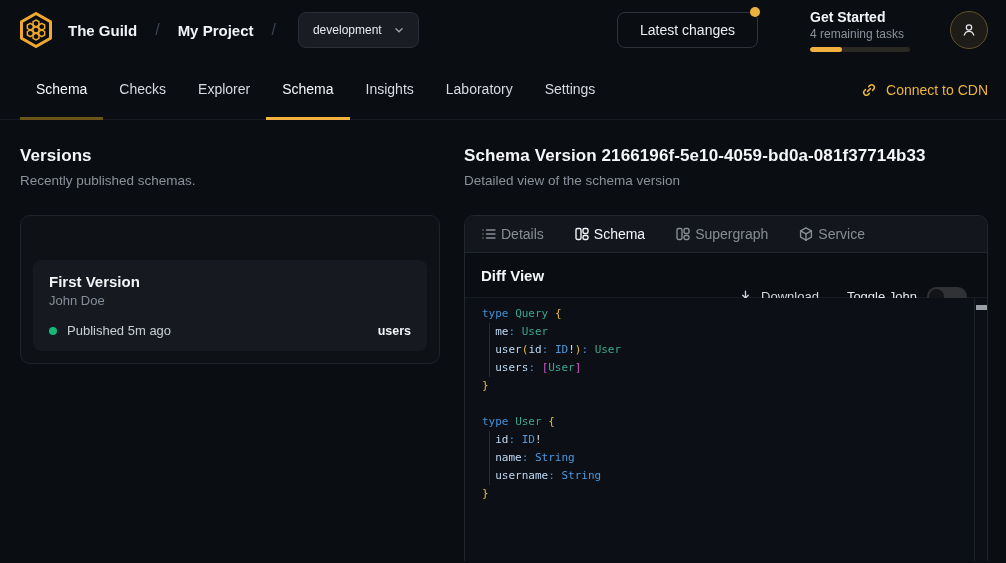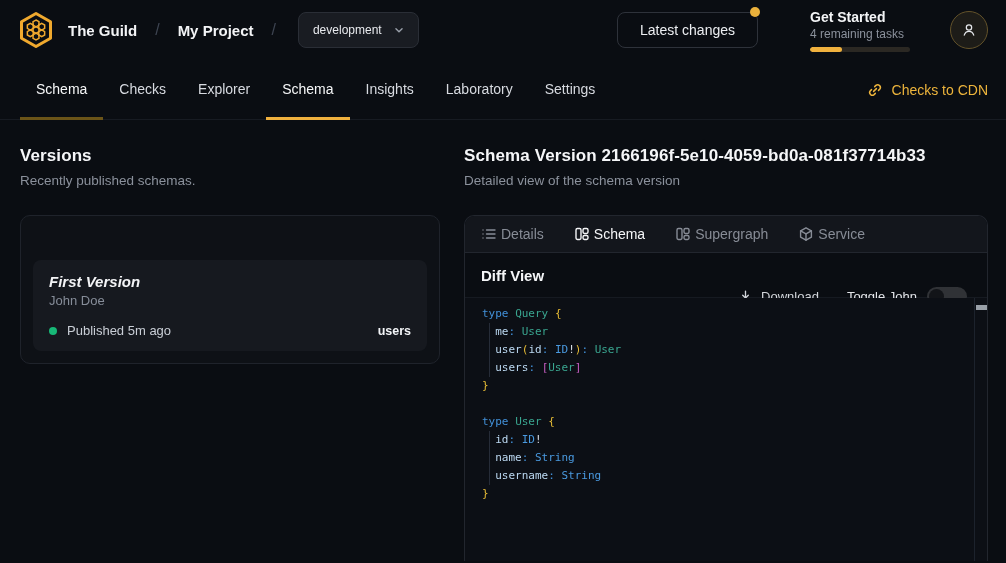--- a/index.html
+++ b/index.html
@@ -44,21 +44,21 @@
   
   .main { display:flex; gap:24px; padding:26px 18px 0 20px; height:443px; }
   .col-left { width:420px; flex:0 0 auto; }
   .col-right { flex:1; min-width:0; }
   .sec-title { font-size:17px; font-weight:700; color:#f5f6f8; letter-spacing:.1px; }
   .sec-sub { margin-top:7px; font-size:13.5px; color:#8b919c; }
 
   .versions-card { margin-top:27px; background:#0e1116; border:1px solid #1f232b;
     border-radius:10px; padding:44px 12px 12px 12px; }
   .version-item { background:#16191f; border-radius:8px; padding:13px 16px; cursor:pointer; }
-  .vi-name { font-size:15px; font-weight:600; color:#f3f4f6;font-style:italic; }
+  .vi-name { font-size:15px; font-weight:600; color:#f3f4f6; }
   .vi-author { font-size:13px; color:#868d99; margin-top:3px; }
   .vi-row { display:flex; align-items:center; margin-top:15px; }
   .vi-dot { width:8px; height:8px; border-radius:50%; background:#17b877; margin-right:10px; }
   .vi-status { font-size:13px; color:#c9ced6; }
   .vi-service { margin-left:auto; font-size:12.5px; font-weight:700; color:#f2f4f7; }
 
   
   .panel { margin-top:27px; height:346px; border:1px solid #22262e; border-bottom:none;
     border-radius:10px 10px 0 0; overflow:hidden; display:flex; flex-direction:column; }
   .panel-tabs { height:37px; flex:0 0 auto; background:#13161c; border-bottom:1px solid #22262e;
@@ -157,21 +157,21 @@
     <div class="nav-tab">Laboratory</div>
     <div class="nav-tab">Settings</div>
     <div class="cdn-link">
       <svg width="16" height="16" viewBox="0 0 16 16">
         <g fill="none" stroke="#edb43c" stroke-width="1.5" stroke-linecap="round" stroke-linejoin="round">
           <path d="M6.6 9.4l2.8-2.8"></path>
           <path d="M7.7 4.6l1.2-1.2a2.7 2.7 0 0 1 3.8 3.8l-1.2 1.2"></path>
           <path d="M8.3 11.4l-1.2 1.2a2.7 2.7 0 0 1-3.8-3.8l1.2-1.2"></path>
         </g>
       </svg>
-      <span>Checks to CDN</span>
+      <span>Connect to CDN</span>
     </div>
   </nav>
 
   <main class="main">
 
     <section class="col-left">
       <h2 class="sec-title">Versions</h2>
       <p class="sec-sub">Recently published schemas.</p>
       <div class="versions-card">
         <div class="version-item">

